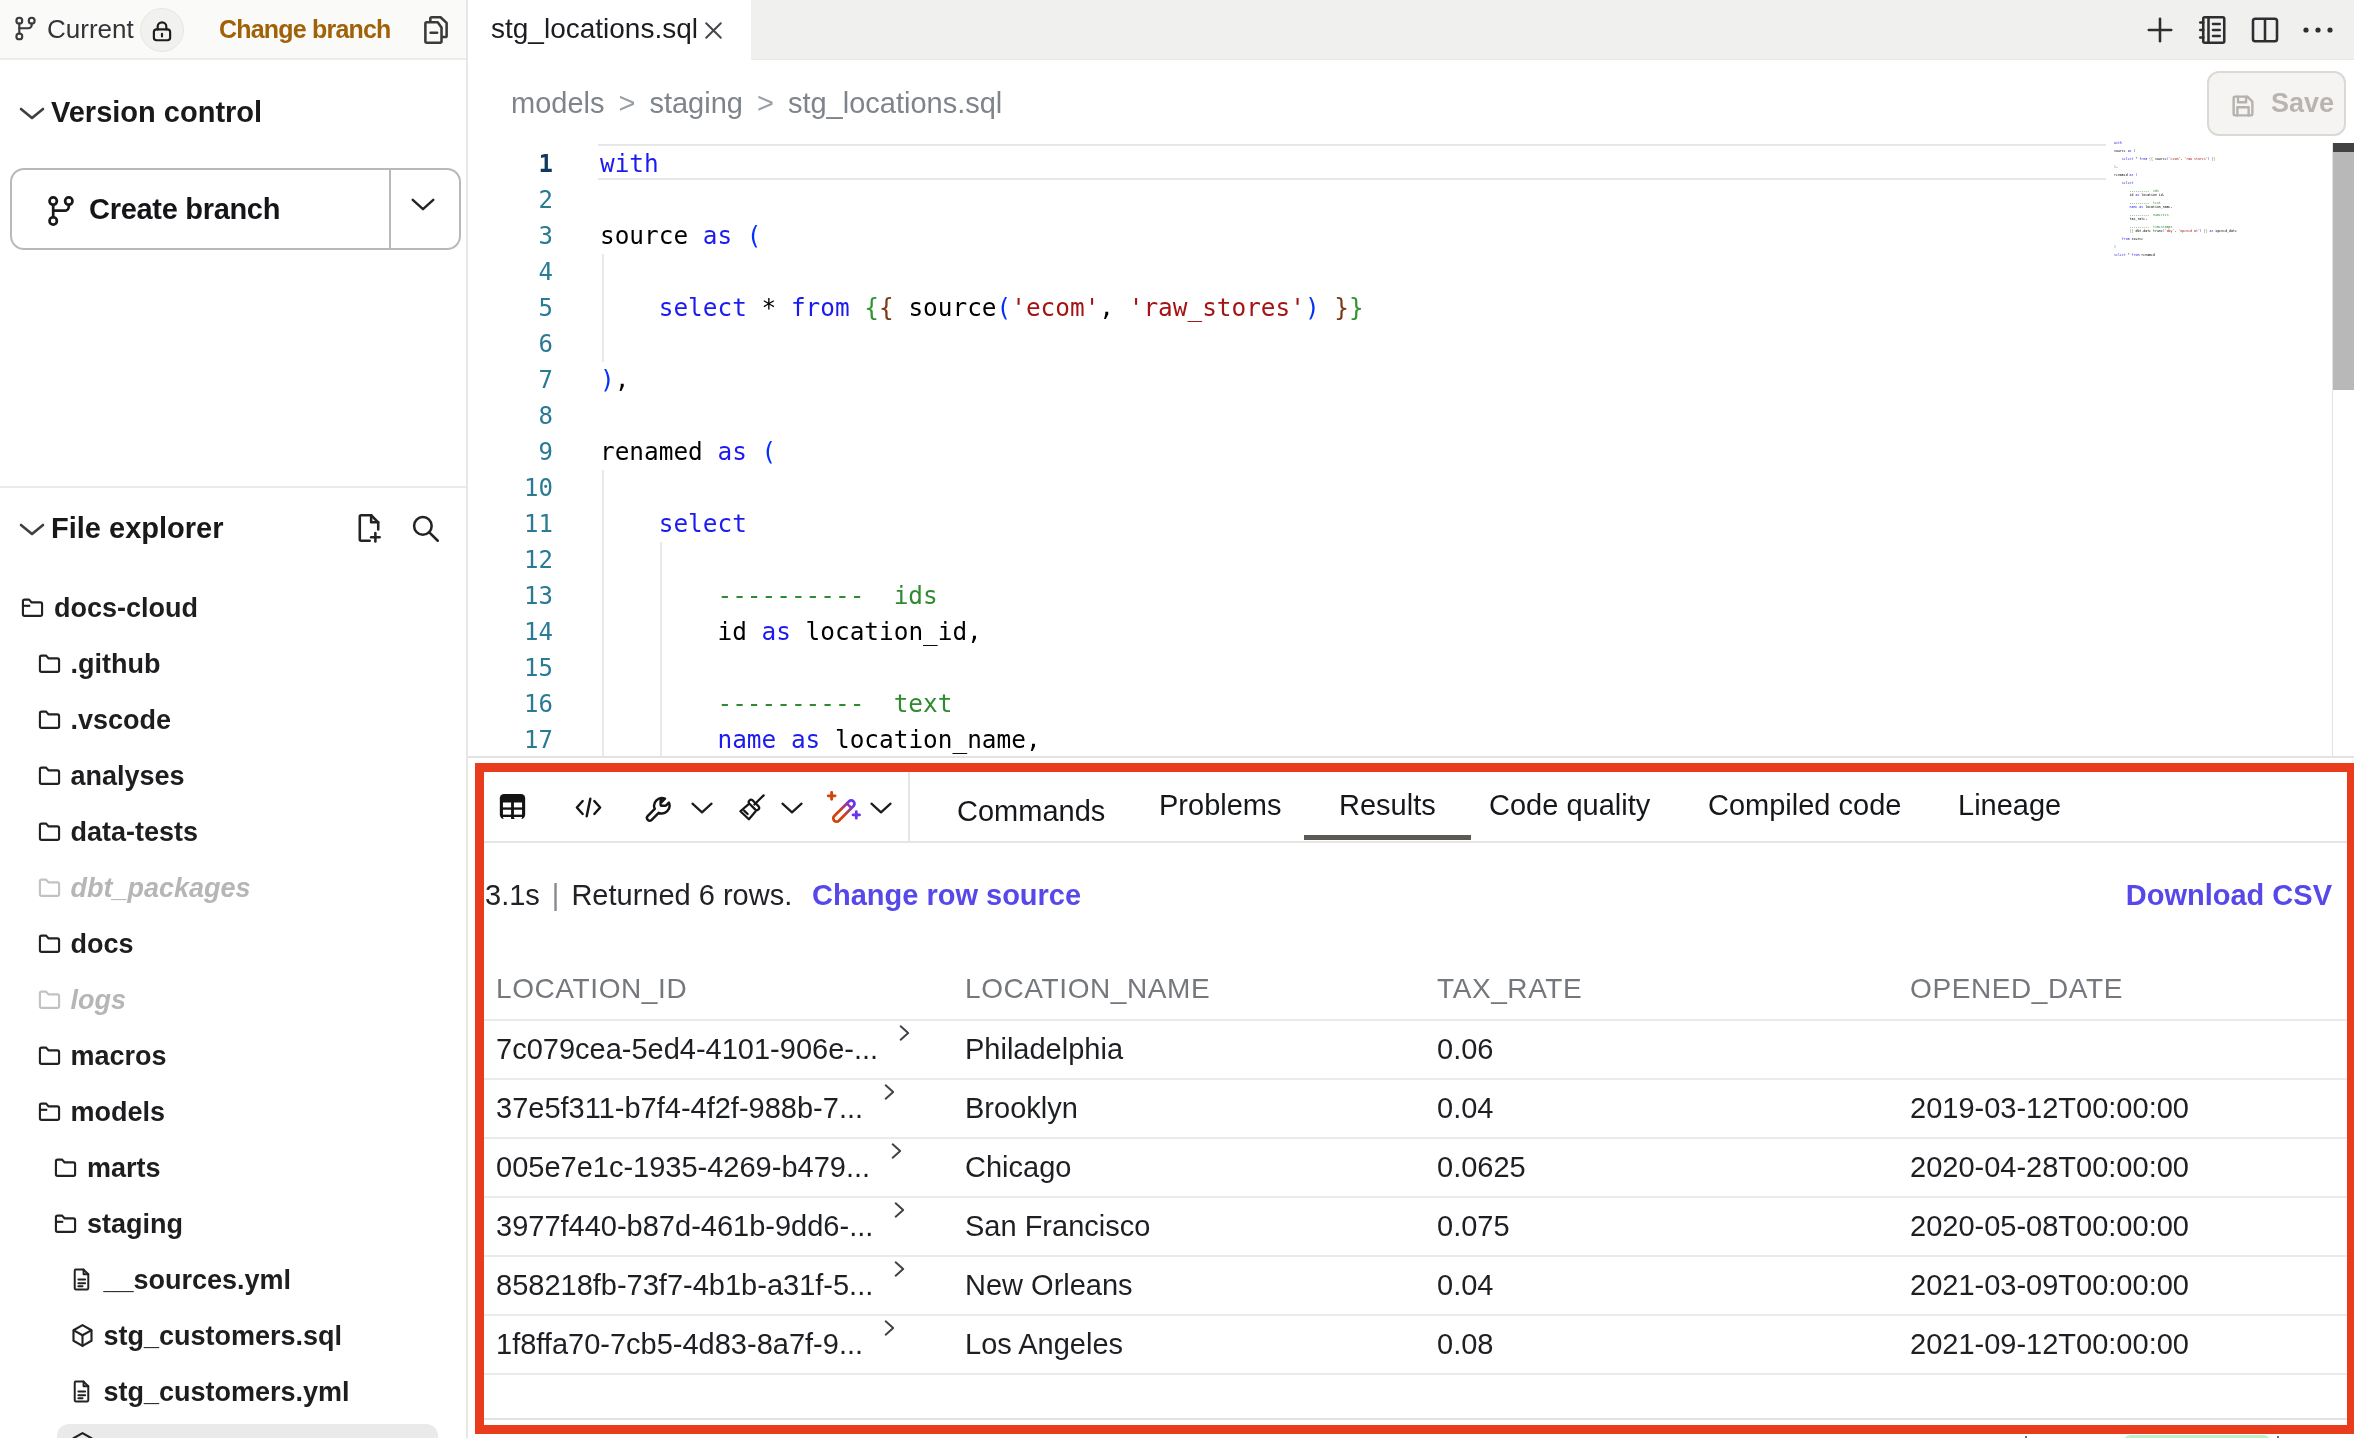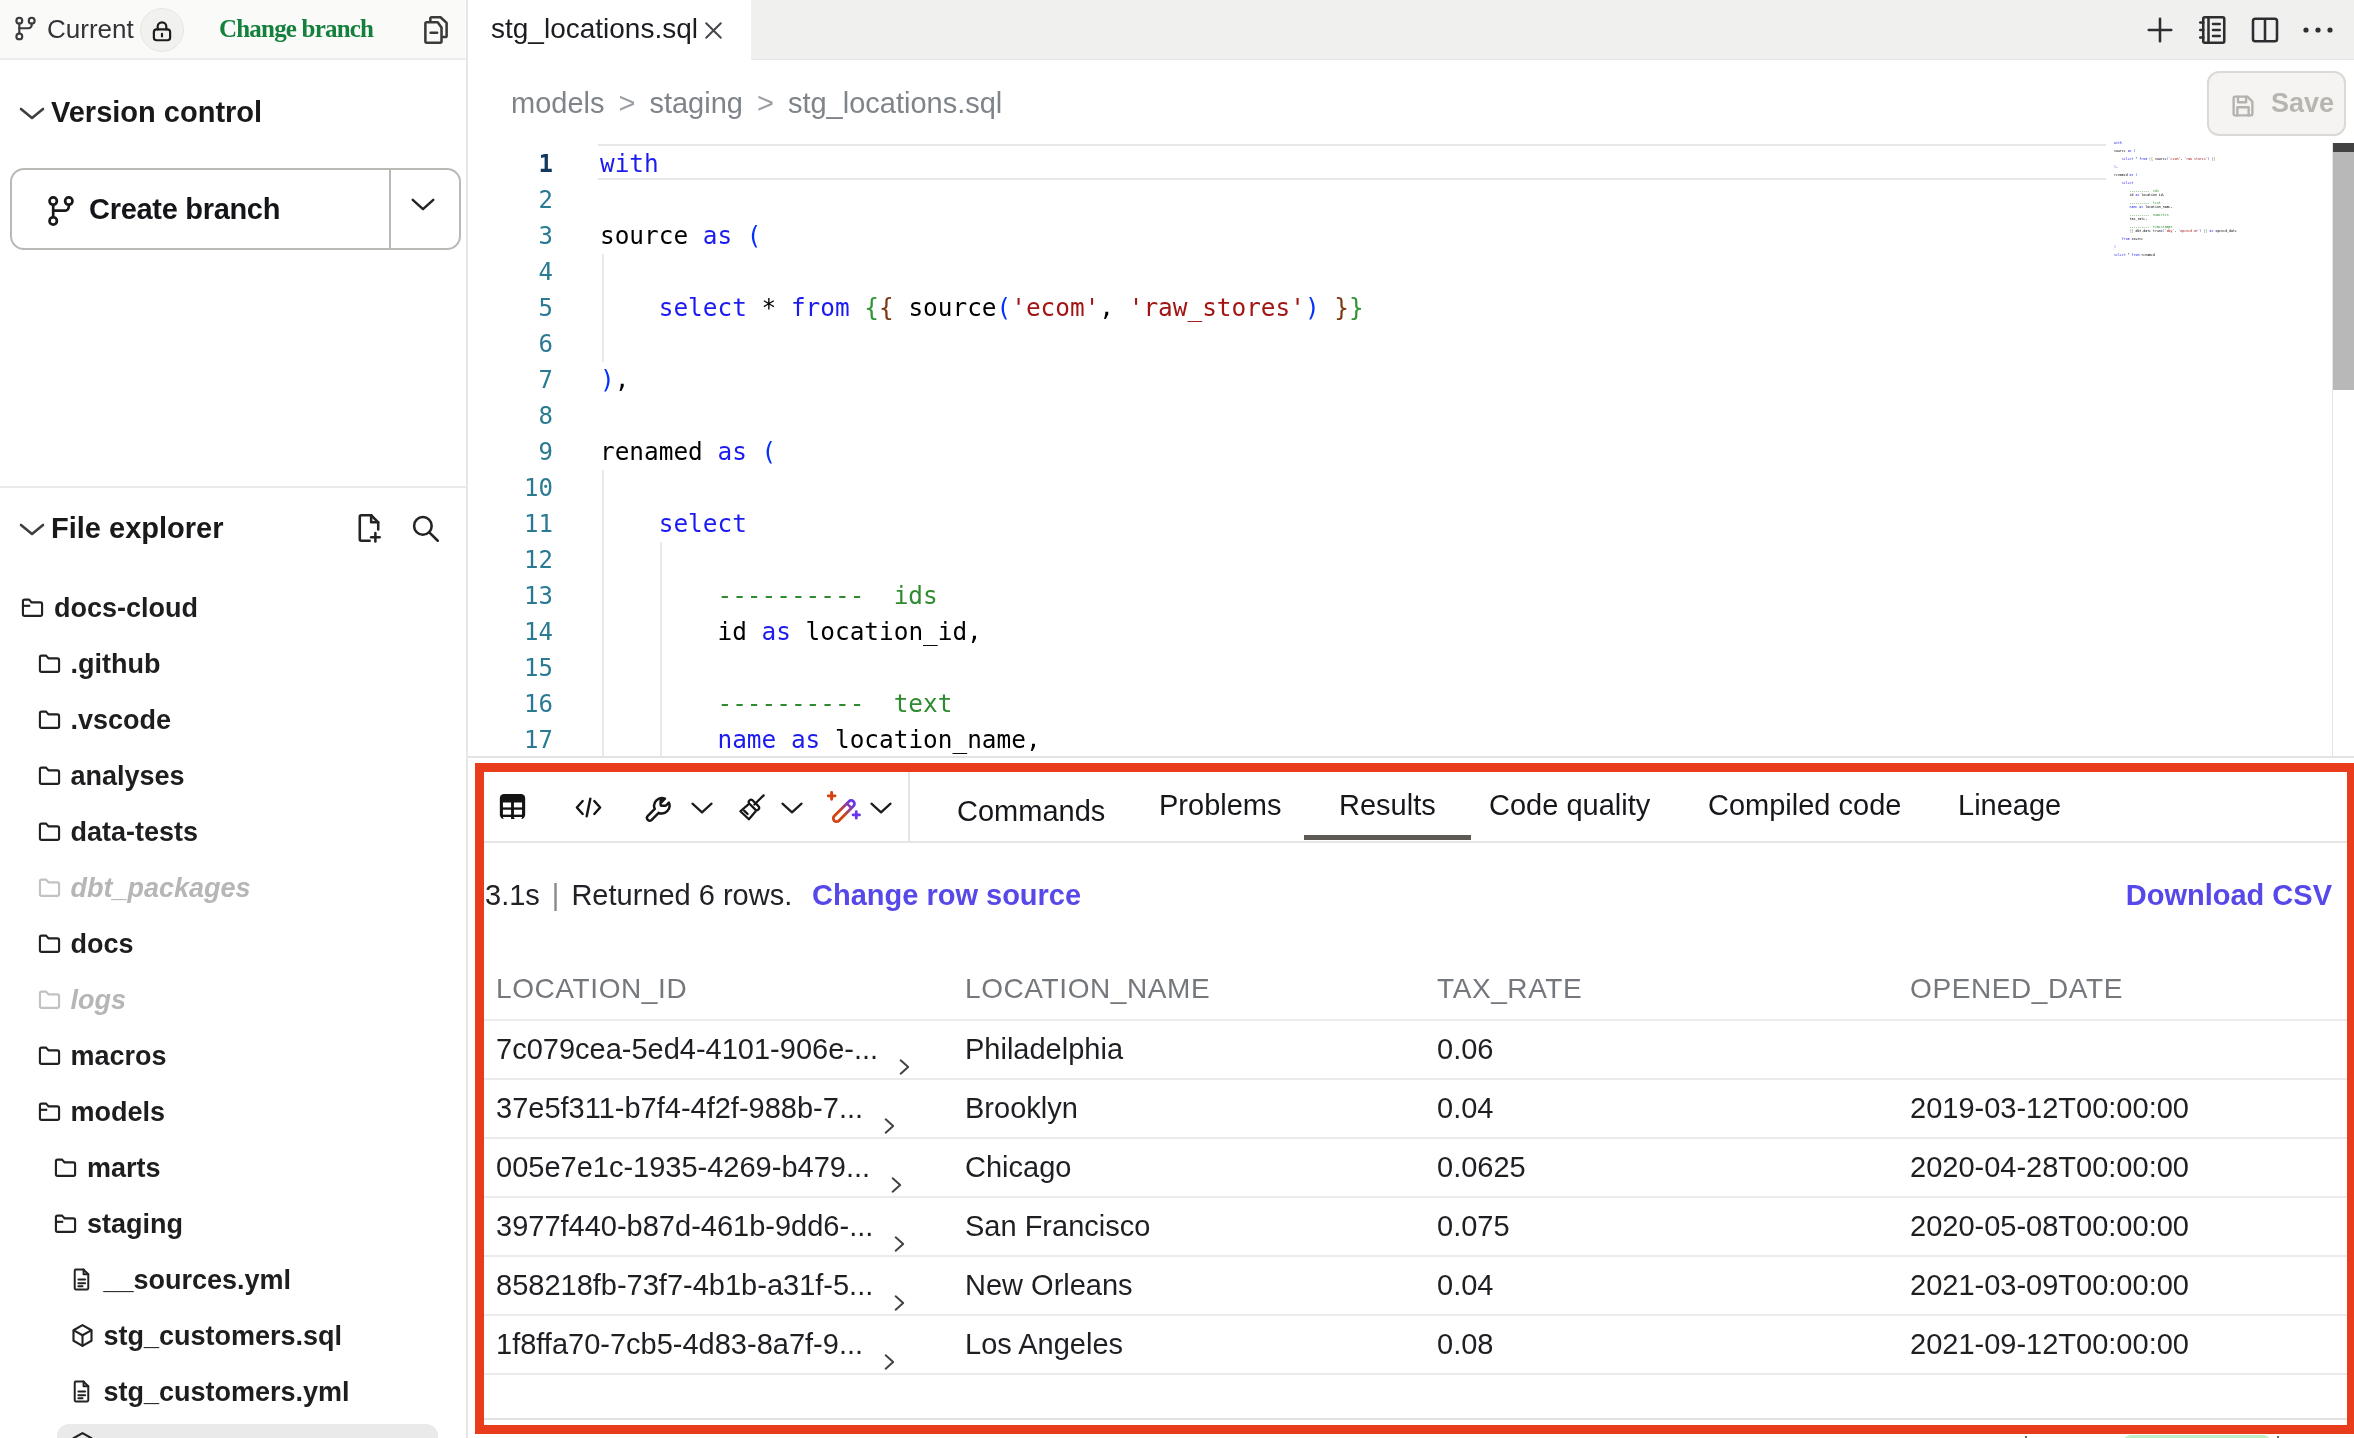--- a/index.html
+++ b/index.html
@@ -7,21 +7,21 @@
   body { font-family:"Liberation Sans", sans-serif; background:#ffffff; position:relative; color:#1c1c1c; }
   svg { display:block; }
 
   
   #sidebar { position:absolute; left:0; top:0; width:468px; height:1438px; background:#ffffff; border-right:2px solid #e7e7e5; }
   #vc-topbar { position:absolute; left:0; top:0; width:466px; height:60px; background:#fafaf9; border-bottom:2px solid #ececea; }
   #vc-topbar .branch-ic { position:absolute; left:12px; top:15px; }
   #vc-topbar .cur { position:absolute; left:47px; top:0; line-height:58px; font-size:26px; color:#333437; }
   #lock-badge { position:absolute; left:140px; top:8px; width:44px; height:44px; border-radius:50%; background:#f1f1ef; border:1px solid #e6e6e3; }
   #lock-badge svg { margin:9px auto 0; }
-  #change-branch { position:absolute; left:219px; top:0; line-height:58px; font-size:25px; font-weight:700; letter-spacing:-0.8px; color:#15803d; cursor:pointer;font-family:Liberation Serif, serif; }
+  #change-branch { position:absolute; left:219px; top:0; line-height:58px; font-size:25px; font-weight:700; letter-spacing:-0.8px; color:#a16207; cursor:pointer; }
   #copy-ic { position:absolute; left:419px; top:13px; }
 
   .sec-head { position:absolute; left:0; width:466px; height:46px; }
   .sec-head .chev { position:absolute; left:17px; top:14px; }
   .sec-head .t { position:absolute; left:51px; top:0; font-size:29px; font-weight:700; color:#19191b; line-height:44px; }
 
   #create-branch { position:absolute; left:10px; top:168px; width:451px; height:82px; border:2px solid #bbb9b5; border-radius:14px; background:#fff; }
   #create-branch .main { position:absolute; left:0; top:0; width:377px; height:78px; }
   #create-branch .main svg { position:absolute; left:32px; top:24px; }
   #create-branch .main .t { position:absolute; left:77px; top:0; line-height:78px; font-size:29px; font-weight:700; letter-spacing:-0.3px; color:#141519; }
@@ -110,21 +110,21 @@
   #meta-left { position:absolute; left:1px; top:36px; font-size:29px; color:#202227; }
   #meta-left .bar { color:#85888d; padding:0 12px; }
   #change-row { position:absolute; left:328px; top:36px; font-size:29px; font-weight:700; color:#5748e9; cursor:pointer; }
   #download-csv { position:absolute; right:15px; top:36px; font-size:29px; font-weight:700; color:#5748e9; cursor:pointer; }
 
   #results-table { position:absolute; left:0; top:189px; width:1863px; }
   #rt-head { position:absolute; left:0; top:0; height:58px; width:1863px; }
   #rt-head .hc { position:absolute; top:0; line-height:56px; font-size:28px; font-weight:400; color:#74777c; letter-spacing:0.6px; }
   .rt-row { position:absolute; left:0; height:59px; width:1863px; border-top:2px solid #ebebeb; }
   .rt-row .c { position:absolute; top:0; line-height:56px; font-size:29px; color:#1d1f23; white-space:nowrap; }
-  .rt-row .c0 { display:flex; align-items:flex-end; gap:16px; }
+  .rt-row .c0 { display:flex; align-items:flex-start; gap:16px; }
   .rt-row .c0 svg { margin-top:2px; }
   .col-0 { left:12px; } .col-1 { left:481px; } .col-2 { left:953px; } .col-3 { left:1426px; }
   #table-endline { position:absolute; left:0; top:646px; width:1863px; height:2px; background:#e2e2e0; }
   #table-lastline { position:absolute; left:0; top:601px; width:1863px; height:2px; background:#ebebeb; }
   #status-pill { position:absolute; left:1655px; top:1435px; width:148px; height:12px; border-radius:8px 8px 0 0; background:#bdf0c6; }
   .status-mark { position:absolute; top:1436px; width:2px; height:4px; background:#6a6d72; }
 </style>
 </head>
 <body>
 

